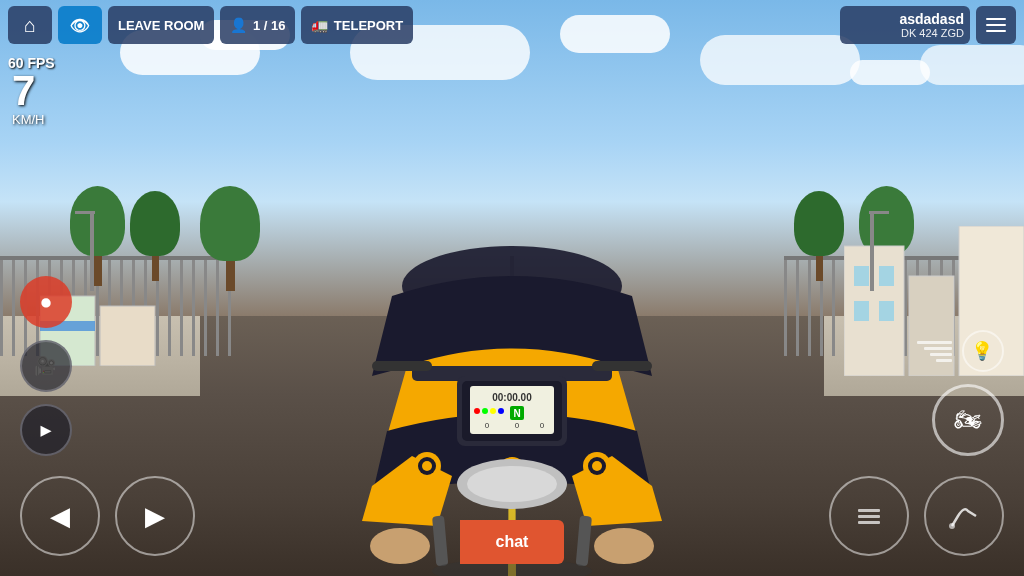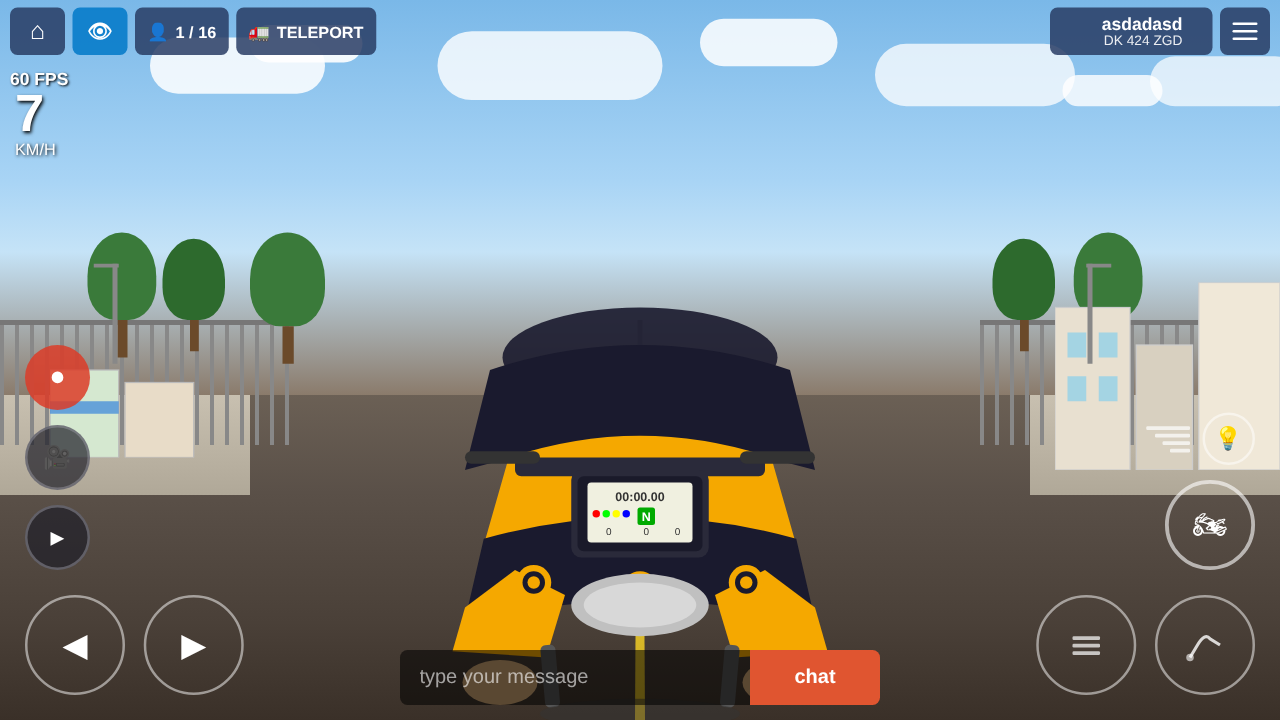--- a/index.html
+++ b/index.html
@@ -204,21 +204,21 @@
     .hud-btn.teleport-btn {
       background: rgba(40, 60, 100, 0.85);
     }
 
     .hud-spacer { flex: 1; }
 
     #player-info {
       background: rgba(40, 60, 100, 0.85);
       border-radius: 6px;
       color: white;
-      padding: 4px 24px;
+      padding: 4px 6px;
       text-align: right;
       font-size: 13px;
       height: 38px;
       display: flex;
       flex-direction: column;
       justify-content: center;
       min-width: 130px;
     }
 
     #player-name {
@@ -611,20 +611,23 @@
   <div id="hud-top">
 
     <button class="hud-btn home-btn">
       <span style="font-size:20px;">⌂</span>
     </button>
 
     <button class="hud-btn eye-btn">
       <span style="font-size:16px;">👁</span>
     </button>
 
+    <button class="hud-btn">
+      <span>LEAVE ROOM</span>
+    </button>
 
     <button class="hud-btn">
       <span style="font-size:14px;">👤</span>
       <span>1 / 16</span>
     </button>
 
     <button class="hud-btn teleport-btn">
       <span style="font-size:14px;">🚛</span>
       <span>TELEPORT</span>
     </button>
@@ -705,19 +708,18 @@
     </button>
     <button class="nav-circle-btn">
       <svg width="32" height="30" viewBox="0 0 32 30">
         <path d="M4,25 L10,15 Q16,5 20,10 L28,15" stroke="white" stroke-width="2.5" fill="none" opacity="0.8"></path>
         <circle cx="4" cy="25" r="3" fill="white" opacity="0.6"></circle>
       </svg>
     </button>
   </div>
 
   <div id="chat-area">
-    <input type="text" id="message-input" placeholder="type your message" style="">
     <button id="chat-btn">
       <span>chat</span>
     </button>
   </div>
 
 </div>
 
 </body></html>

